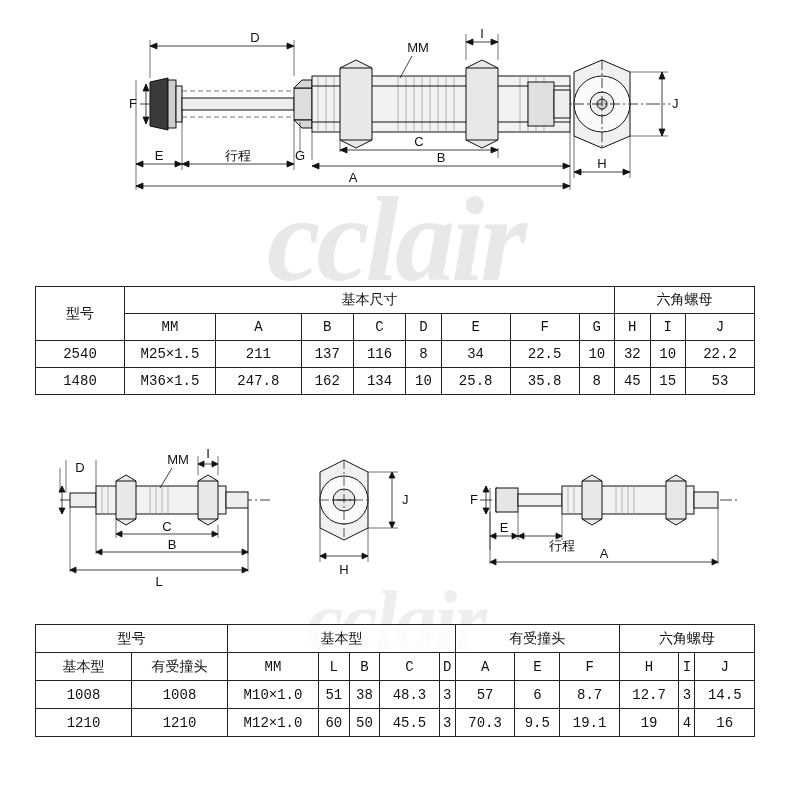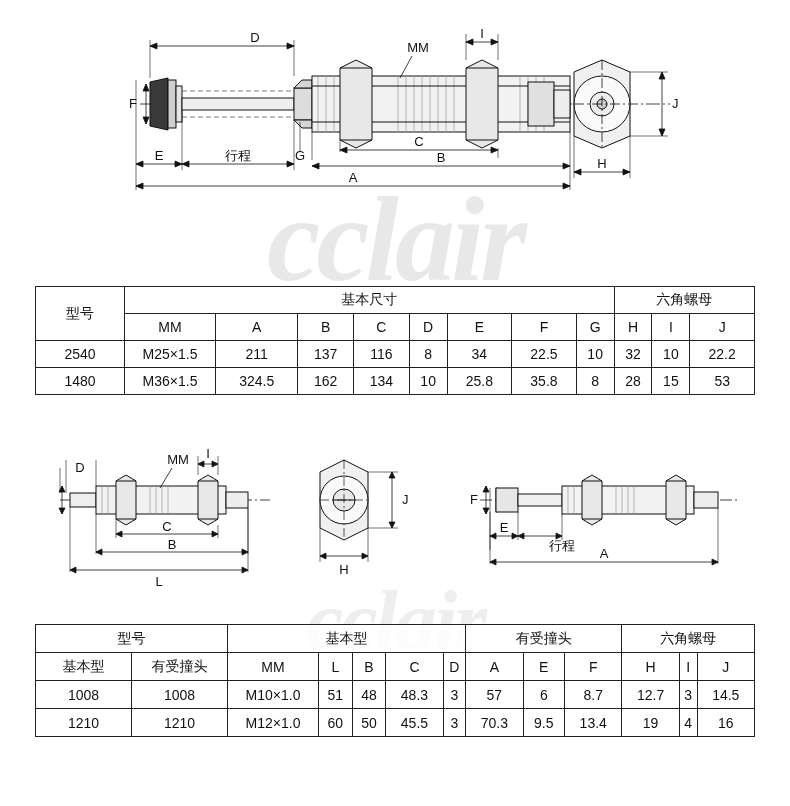--- a/index.html
+++ b/index.html
@@ -38,20 +38,21 @@
     display:flex;align-items:center;justify-content:center;
     pointer-events:none;
     user-select:none;
   }
   .drawing{position:absolute;left:0;top:0;}
   table.spec{
     position:absolute;
     border-collapse:collapse;
     background:rgba(255,255,255,0.82);
     font-size:13px;
+    font-family:Liberation Mono, monospace;
   }
   table.spec td,table.spec th{
     border:1px solid #222;
     text-align:center;
     font-weight:normal;
     padding:2px 0;
     color:#111;
   }
   #table1{left:35px;top:286px;width:720px;}
   #table1 td,#table1 th{height:22px;font-size:14px;}
@@ -254,28 +255,28 @@
     <td>34</td>
     <td>22.5</td>
     <td>10</td>
     <td>32</td>
     <td>10</td>
     <td>22.2</td>
   </tr>
   <tr>
     <td>1480</td>
     <td>M36×1.5</td>
-    <td>324.5</td>
+    <td>247.8</td>
     <td>162</td>
     <td>134</td>
     <td>10</td>
     <td>25.8</td>
     <td>35.8</td>
     <td>8</td>
-    <td>28</td>
+    <td>45</td>
     <td>15</td>
     <td>53</td>
   </tr>
 </tbody>
   </table>
 
 <svg class="drawing" width="790" height="180" viewBox="0 0 790 180" style="top:440px;">
   <g stroke="#111" fill="none" stroke-width="1">
 
     <line x1="60" y1="60" x2="270" y2="60" stroke="#111" stroke-width="0.8" stroke-dasharray="12,3,2,3"></line>
@@ -460,39 +461,39 @@
     <td>F</td>
     <td>H</td>
     <td>I</td>
     <td>J</td>
   </tr>
   <tr>
     <td>1008</td>
     <td>1008</td>
     <td>M10×1.0</td>
     <td>51</td>
-    <td>48</td>
+    <td>38</td>
     <td>48.3</td>
     <td>3</td>
     <td>57</td>
     <td>6</td>
     <td>8.7</td>
     <td>12.7</td>
     <td>3</td>
     <td>14.5</td>
   </tr>
   <tr>
     <td>1210</td>
     <td>1210</td>
     <td>M12×1.0</td>
     <td>60</td>
     <td>50</td>
     <td>45.5</td>
     <td>3</td>
     <td>70.3</td>
     <td>9.5</td>
-    <td>13.4</td>
+    <td>19.1</td>
     <td>19</td>
     <td>4</td>
     <td>16</td>
   </tr>
 </tbody>
   </table>
 
 </body></html>

